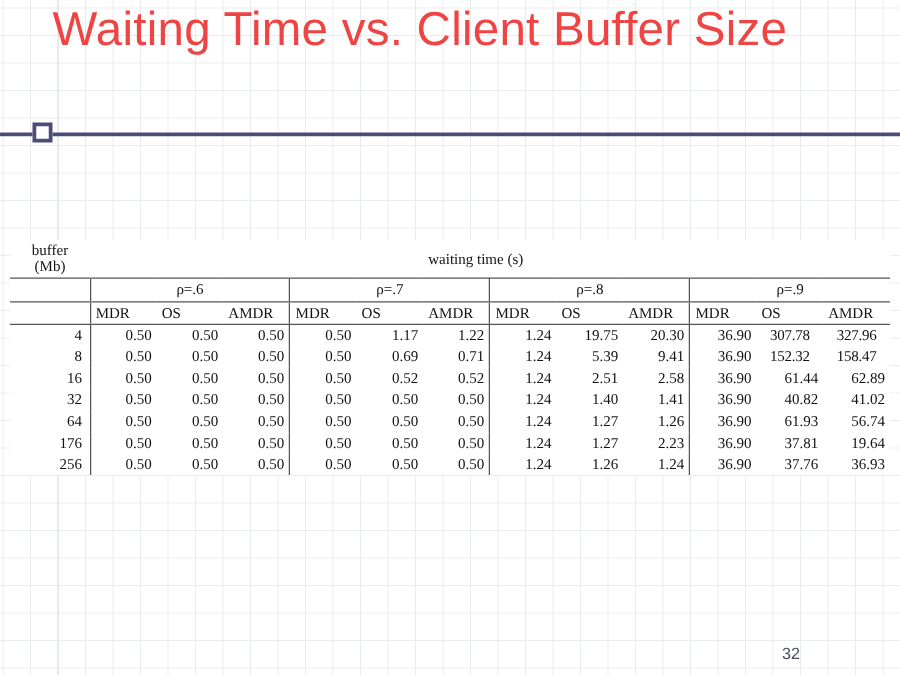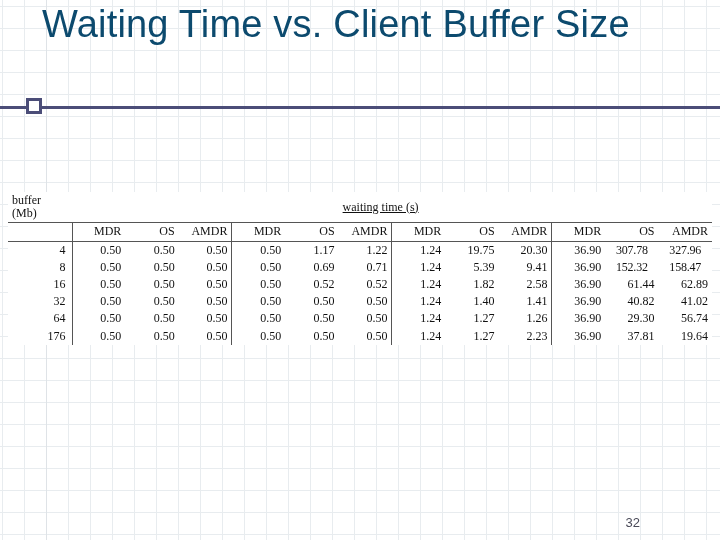--- a/index.html
+++ b/index.html
@@ -27,21 +27,21 @@
     position: absolute;
     left: 42px;
     top: 2px;
     right: 20px;
     z-index: 2;
   }
   .title-text {
     font-family: Verdana, Geneva, sans-serif;
     font-size: 38px;
     line-height: 1.18;
-    color: #0c4a6e;
+    color: #ef4444;
     font-weight: 400;
     letter-spacing: 0.2px;
   }
   .title-rule {
     position: absolute;
     left: 0;
     right: 0;
     top: 106px;
     height: 0;
     border-top: 3px solid #4b4d78;
@@ -99,26 +99,26 @@
     padding: 2px 4px;
     height: 17px;
   }
   .r0 td { border-bottom: 1px solid #555; }
   .r1 td { border-bottom: 1px solid #555; }
   .r2 td { border-bottom: 1px solid #555; }
   
   td.vsep { border-left: 1px solid #555; }
   
 
-  .header-top td { text-align: left; }
-  .header-top .lab-waiting { text-align: center; text-decoration: underline; }
+  .header-top td { text-align: center; }
+  .header-top .lab-waiting { text-align: center; }
 
   .lab-buffer { text-align: left; vertical-align: bottom; }
   .lab-rho { text-align: center; }
-  .lab-method { text-align: right; }
+  .lab-method { text-align: left; }
   .cell-buf { text-align: right; padding-right: 6px; }
   .cell-val { text-align: right; padding-right: 4px; }
   .wide-val { letter-spacing: -0.2px; text-align: center; }
 </style>
 </head>
 <body>
 
 <div class="grid-bg"></div>
 <div class="margin-line"></div>
 
@@ -154,20 +154,27 @@
           <td></td>
       <td></td>
           <td></td>
       <td class="lab-waiting" colspan="3" style="text-align:left;">waiting time (s)</td>
       <td></td>
           <td></td>
           <td></td>
           <td></td>
     </tr>
 
+    <tr class="r1">
+      <td></td>
+      <td class="lab-rho vsep" colspan="3">ρ=.6</td>
+      <td class="lab-rho vsep" colspan="3">ρ=.7</td>
+      <td class="lab-rho vsep" colspan="3">ρ=.8</td>
+      <td class="lab-rho vsep" colspan="3">ρ=.9</td>
+    </tr>
 
     <tr class="r2">
       <td></td>
       <td class="lab-method vsep">MDR</td>
       <td class="lab-method">OS</td>
       <td class="lab-method">AMDR</td>
       <td class="lab-method vsep">MDR</td>
       <td class="lab-method">OS</td>
       <td class="lab-method">AMDR</td>
       <td class="lab-method vsep">MDR</td>
@@ -210,21 +217,21 @@
     </tr>
     <tr>
       <td class="cell-buf">16</td>
       <td class="cell-val vsep">0.50</td>
       <td class="cell-val">0.50</td>
       <td class="cell-val">0.50</td>
       <td class="cell-val vsep">0.50</td>
       <td class="cell-val">0.52</td>
       <td class="cell-val">0.52</td>
       <td class="cell-val vsep">1.24</td>
-      <td class="cell-val">1.82</td>
+      <td class="cell-val">2.51</td>
       <td class="cell-val">2.58</td>
       <td class="cell-val vsep">36.90</td>
       <td class="cell-val">61.44</td>
       <td class="cell-val">62.89</td>
     </tr>
     <tr>
       <td class="cell-buf">32</td>
       <td class="cell-val vsep">0.50</td>
       <td class="cell-val">0.50</td>
       <td class="cell-val">0.50</td>
@@ -243,35 +250,50 @@
       <td class="cell-val vsep">0.50</td>
       <td class="cell-val">0.50</td>
       <td class="cell-val">0.50</td>
       <td class="cell-val vsep">0.50</td>
       <td class="cell-val">0.50</td>
       <td class="cell-val">0.50</td>
       <td class="cell-val vsep">1.24</td>
       <td class="cell-val">1.27</td>
       <td class="cell-val">1.26</td>
       <td class="cell-val vsep">36.90</td>
-      <td class="cell-val">29.30</td>
+      <td class="cell-val">61.93</td>
       <td class="cell-val">56.74</td>
     </tr>
     <tr>
       <td class="cell-buf">176</td>
       <td class="cell-val vsep">0.50</td>
       <td class="cell-val">0.50</td>
       <td class="cell-val">0.50</td>
       <td class="cell-val vsep">0.50</td>
       <td class="cell-val">0.50</td>
       <td class="cell-val">0.50</td>
       <td class="cell-val vsep">1.24</td>
       <td class="cell-val">1.27</td>
       <td class="cell-val">2.23</td>
       <td class="cell-val vsep">36.90</td>
       <td class="cell-val">37.81</td>
       <td class="cell-val">19.64</td>
+    </tr>
+    <tr>
+      <td class="cell-buf">256</td>
+      <td class="cell-val vsep">0.50</td>
+      <td class="cell-val">0.50</td>
+      <td class="cell-val">0.50</td>
+      <td class="cell-val vsep">0.50</td>
+      <td class="cell-val">0.50</td>
+      <td class="cell-val">0.50</td>
+      <td class="cell-val vsep">1.24</td>
+      <td class="cell-val">1.26</td>
+      <td class="cell-val">1.24</td>
+      <td class="cell-val vsep">36.90</td>
+      <td class="cell-val">37.76</td>
+      <td class="cell-val">36.93</td>
     </tr>
   </tbody>
     </table>
 </div>
 
 <div class="page-num">32</div>
 
 </body></html>

